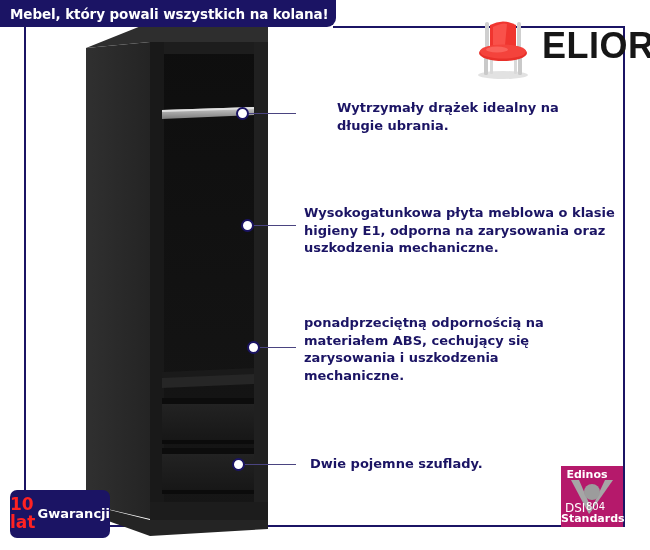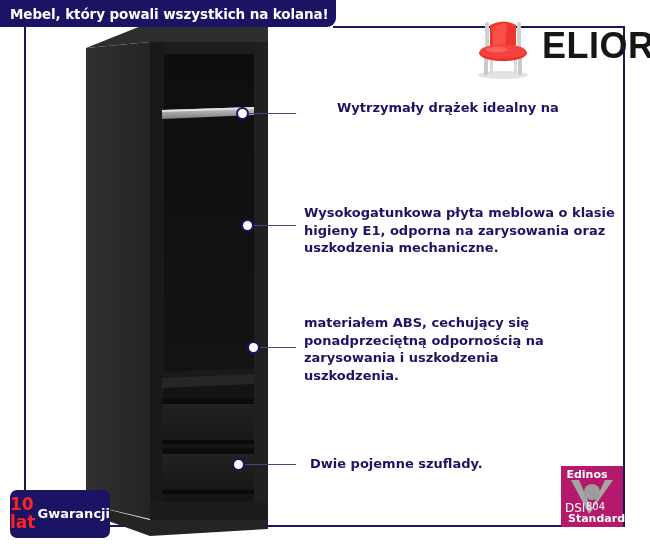--- a/index.html
+++ b/index.html
@@ -195,21 +195,20 @@
   }
   .edinos-std {
     position: absolute;
     left: 0; bottom: 2px;
     width: 62px;
     text-align: center;
     color: #ffffff;
     font-size: 11px;
     font-weight: bold;
     font-family: "DejaVu Sans", sans-serif;
-    margin-left: 7px;
   }
   .edinos-mark {
     position: absolute;
     left: 0; top: 12px;
     width: 62px; height: 40px;
   }
 </style>
 </head>
 <body>
 
@@ -308,33 +307,34 @@
   <div class="leader" style="left:254px; top:225px;  width:42px;"></div>
 
   <div class="marker" style="left:247px; top:341px;"></div>
   <div class="leader" style="left:260px; top:347px;  width:36px;"></div>
 
   <div class="marker" style="left:232px; top:458px;"></div>
   <div class="leader" style="left:245px; top:464px;  width:51px;"></div>
 
   <div class="feature" style="left:304px; top:99px;margin-left:33px;">
     <div>Wytrzymały drążek idealny na</div>
+    <div>długie ubrania.</div>
   </div>
 
   <div class="feature" style="left:304px; top:204px;">
     <div>Wysokogatunkowa płyta meblowa o klasie</div>
     <div>higieny E1, odporna na zarysowania oraz</div>
     <div>uszkodzenia mechaniczne.</div>
   </div>
 
   <div class="feature" style="left:304px; top:314px;">
+    <div>ponadprzeciętną odpornością na</div>
     <div>materiałem ABS, cechujący się</div>
-    <div>ponadprzeciętną odpornością na</div>
     <div>zarysowania i uszkodzenia</div>
-    <div>uszkodzenia.</div>
+    <div>mechaniczne.</div>
   </div>
 
   <div class="feature" style="left:310px; top:455px;">
     <div>Dwie pojemne szuflady.</div>
   </div>
 
   <div class="warranty">
     <div class="warranty-years">10 lat</div>
     <div class="warranty-label">Gwarancji</div>
   </div>

